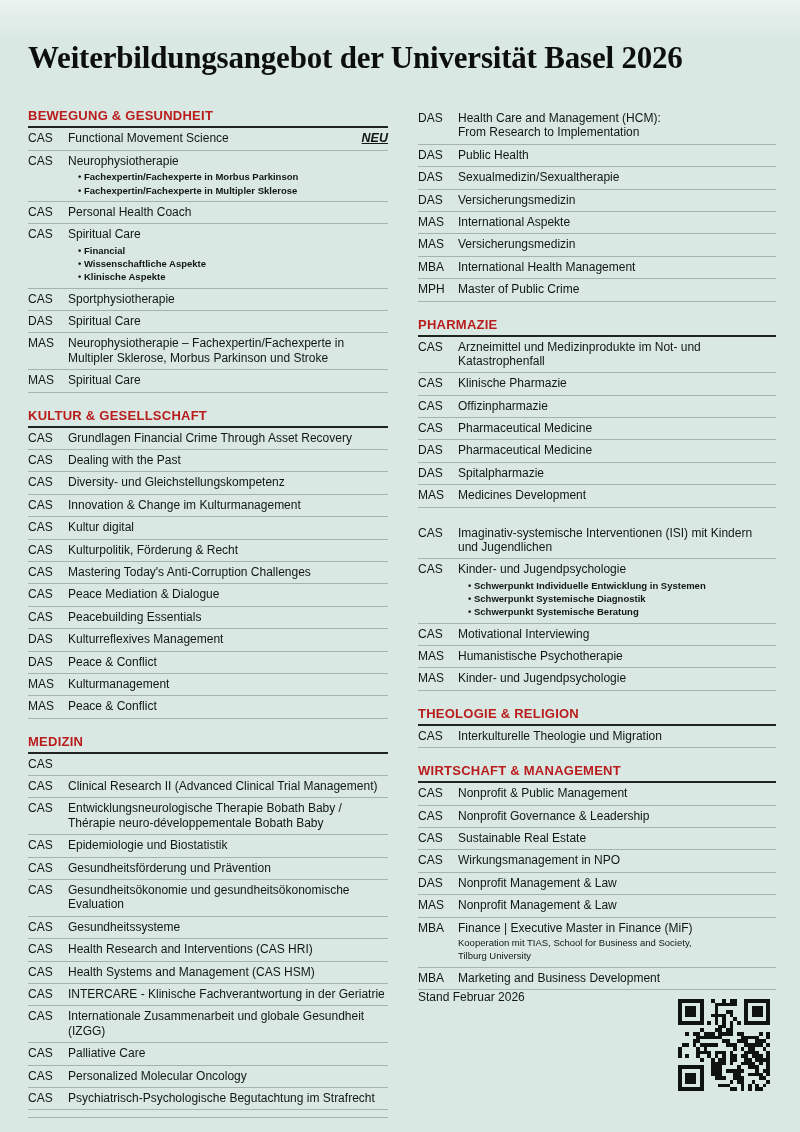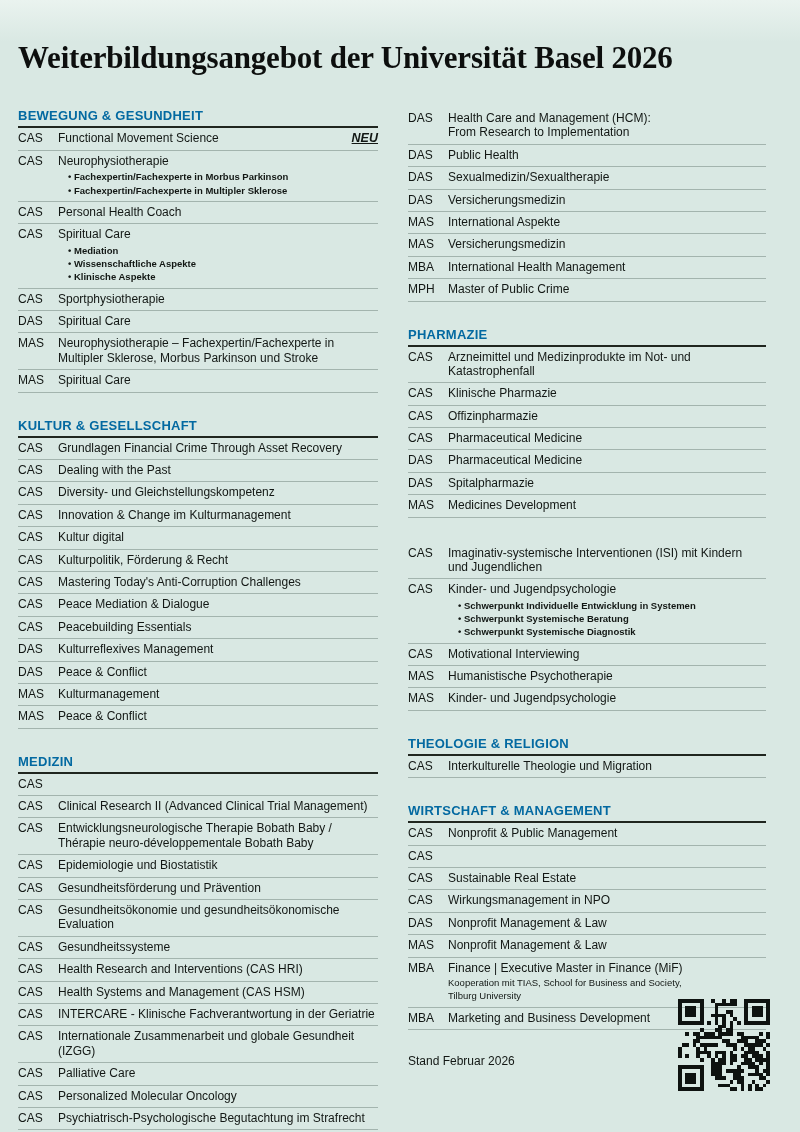--- a/index.html
+++ b/index.html
@@ -3,55 +3,55 @@
 <meta charset="utf-8">
 <style>
   html,body{margin:0;padding:0;}
   body{
     width:800px;height:1132px;overflow:hidden;
     background:linear-gradient(var(--bg-top,#eaf3ef), var(--bg,#d9e8e3) 42px);
     font-family:"Liberation Sans", sans-serif;
     color:var(--text,#121714);
     -webkit-font-smoothing:antialiased;
   }
-  .page{position:relative;width:800px;height:1132px;box-sizing:border-box;padding:40px 22px 0 18px;}
+  .page{position:relative;width:800px;height:1132px;box-sizing:border-box;padding:40px 22px 0 28px;}
   .doc-title{
     font-family:"Liberation Serif", serif;
     font-weight:bold;font-size:31px;letter-spacing:-0.2px;
     margin:0 0 32px 0;color:#0d0f0e;
   }
   .columns{display:flex;gap:30px;align-items:flex-start;}
   .col{display:block;}
   .col.left{width:360px;flex:0 0 360px;}
   .col.right{width:358px;flex:0 0 358px;}
   section{margin:0;}
-  section + section{margin-top:25px;}
+  section + section{margin-top:15px;}
   h2.cat{
     font-size:13px;font-weight:bold;letter-spacing:0.25px;margin:0;
-    padding:0 0 3px 0;color:#0369a1;
+    padding:0 0 3px 0;color:#b91c1c;
     border-bottom:2.5px solid var(--rule-heavy,#20261f);
   }
   .row{
     display:flex;align-items:flex-start;
     padding:3px 0 4px 0;
     border-bottom:1px solid var(--rule-light,#a3b4ae);
     font-size:12px;line-height:1.2;
   }
   .row .deg{flex:0 0 40px;white-space:nowrap;}
   .row .body{flex:1 1 auto;min-width:0;}
   .row .t{white-space:pre-line;display:block;}
   .row .badge{
     flex:0 0 auto;margin-left:auto;padding-left:8px;
     font-weight:bold;font-style:italic;font-size:12.5px;text-decoration:underline;
   }
   .bullets{margin:2px 0 0 10px;}
   .bullet{font-size:9.5px;font-weight:bold;line-height:1.4;white-space:pre-line;}
   .bullet::before{content:"• ";}
   .note{font-size:9.5px;line-height:1.35;margin-top:2px;white-space:pre-line;}
-  .stand{font-size:12px;margin-top:24px;}
+  .stand{font-size:12px;}
   .qr{position:absolute;left:678px;top:999px;width:92px;height:92px;}
 </style>
 </head>
 <body style="--bg: #d9e8e3; --bg-top: #eaf3ef; --text: #121714; --rule-heavy: #20261f; --rule-light: #a3b4ae;">
 
 <div class="page">
   <h1 class="doc-title">Weiterbildungsangebot der Universität Basel 2026</h1>
 
   <div class="columns">
     <div class="col left">
@@ -78,21 +78,21 @@
             <span class="deg">CAS</span>
             <span class="body">
               <span class="t">Personal Health Coach</span>
             </span>
           </div>
           <div class="row">
             <span class="deg">CAS</span>
             <span class="body">
               <span class="t">Spiritual Care</span>
               <div class="bullets">
-                <div class="bullet">Mediation</div>
+                <div class="bullet">Financial</div>
                 <div class="bullet">Wissenschaftliche Aspekte</div>
                 <div class="bullet">Klinische Aspekte</div>
               </div>
             </span>
           </div>
           <div class="row">
             <span class="deg">CAS</span>
             <span class="body">
               <span class="t">Sportphysiotherapie</span>
             </span>
@@ -392,22 +392,22 @@
               <span class="t">Imaginativ-systemische Interventionen (ISI) mit Kindern
 und Jugendlichen</span>
             </span>
           </div>
           <div class="row">
             <span class="deg">CAS</span>
             <span class="body">
               <span class="t">Kinder- und Jugendpsychologie</span>
               <div class="bullets">
                 <div class="bullet">Schwerpunkt Individuelle Entwicklung in Systemen</div>
+                <div class="bullet">Schwerpunkt Systemische Diagnostik</div>
                 <div class="bullet">Schwerpunkt Systemische Beratung</div>
-                <div class="bullet">Schwerpunkt Systemische Diagnostik</div>
               </div>
             </span>
           </div>
           <div class="row">
             <span class="deg">CAS</span>
             <span class="body">
               <span class="t">Motivational Interviewing</span>
             </span>
           </div>
           <div class="row">
@@ -435,20 +435,23 @@
         <section>
           <h2 class="cat">WIRTSCHAFT &amp; MANAGEMENT</h2>
           <div class="row">
             <span class="deg">CAS</span>
             <span class="body">
               <span class="t">Nonprofit &amp; Public Management</span>
             </span>
           </div>
           <div class="row">
             <span class="deg">CAS</span>
+            <span class="body">
+              <span class="t">Nonprofit Governance &amp; Leadership</span>
+            </span>
           </div>
           <div class="row">
             <span class="deg">CAS</span>
             <span class="body">
               <span class="t">Sustainable Real Estate</span>
             </span>
           </div>
           <div class="row">
             <span class="deg">CAS</span>
             <span class="body">

